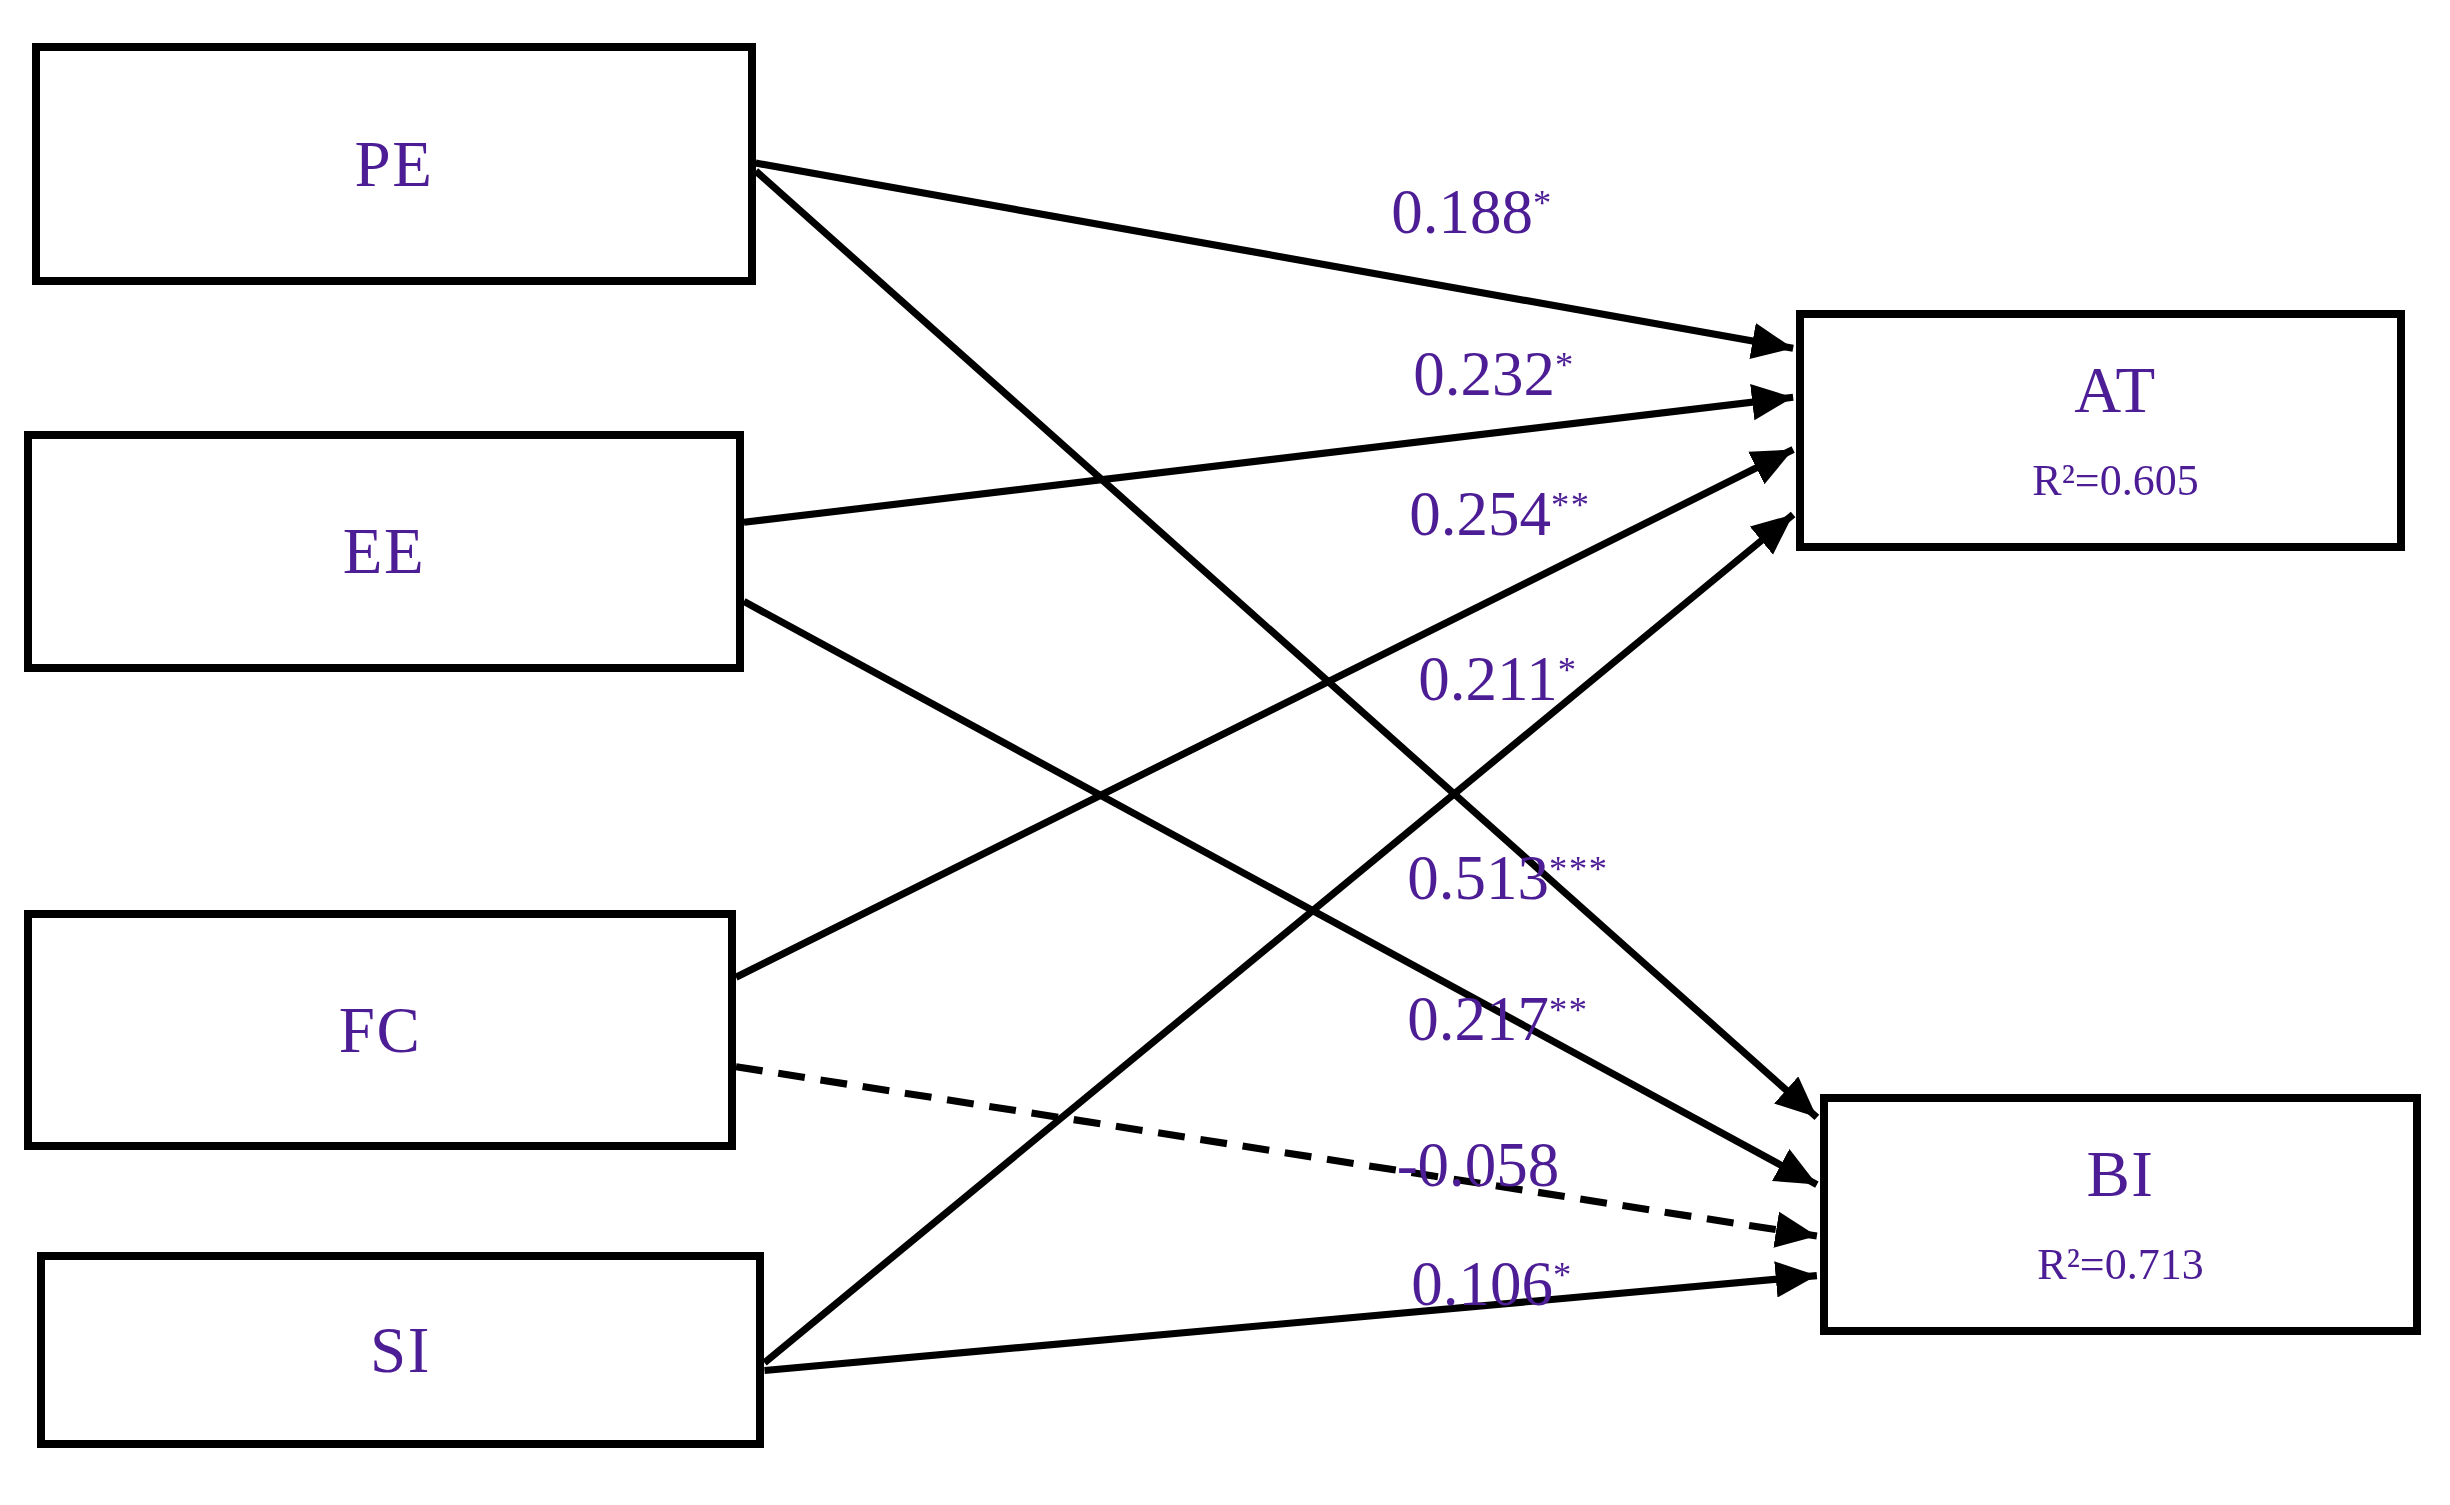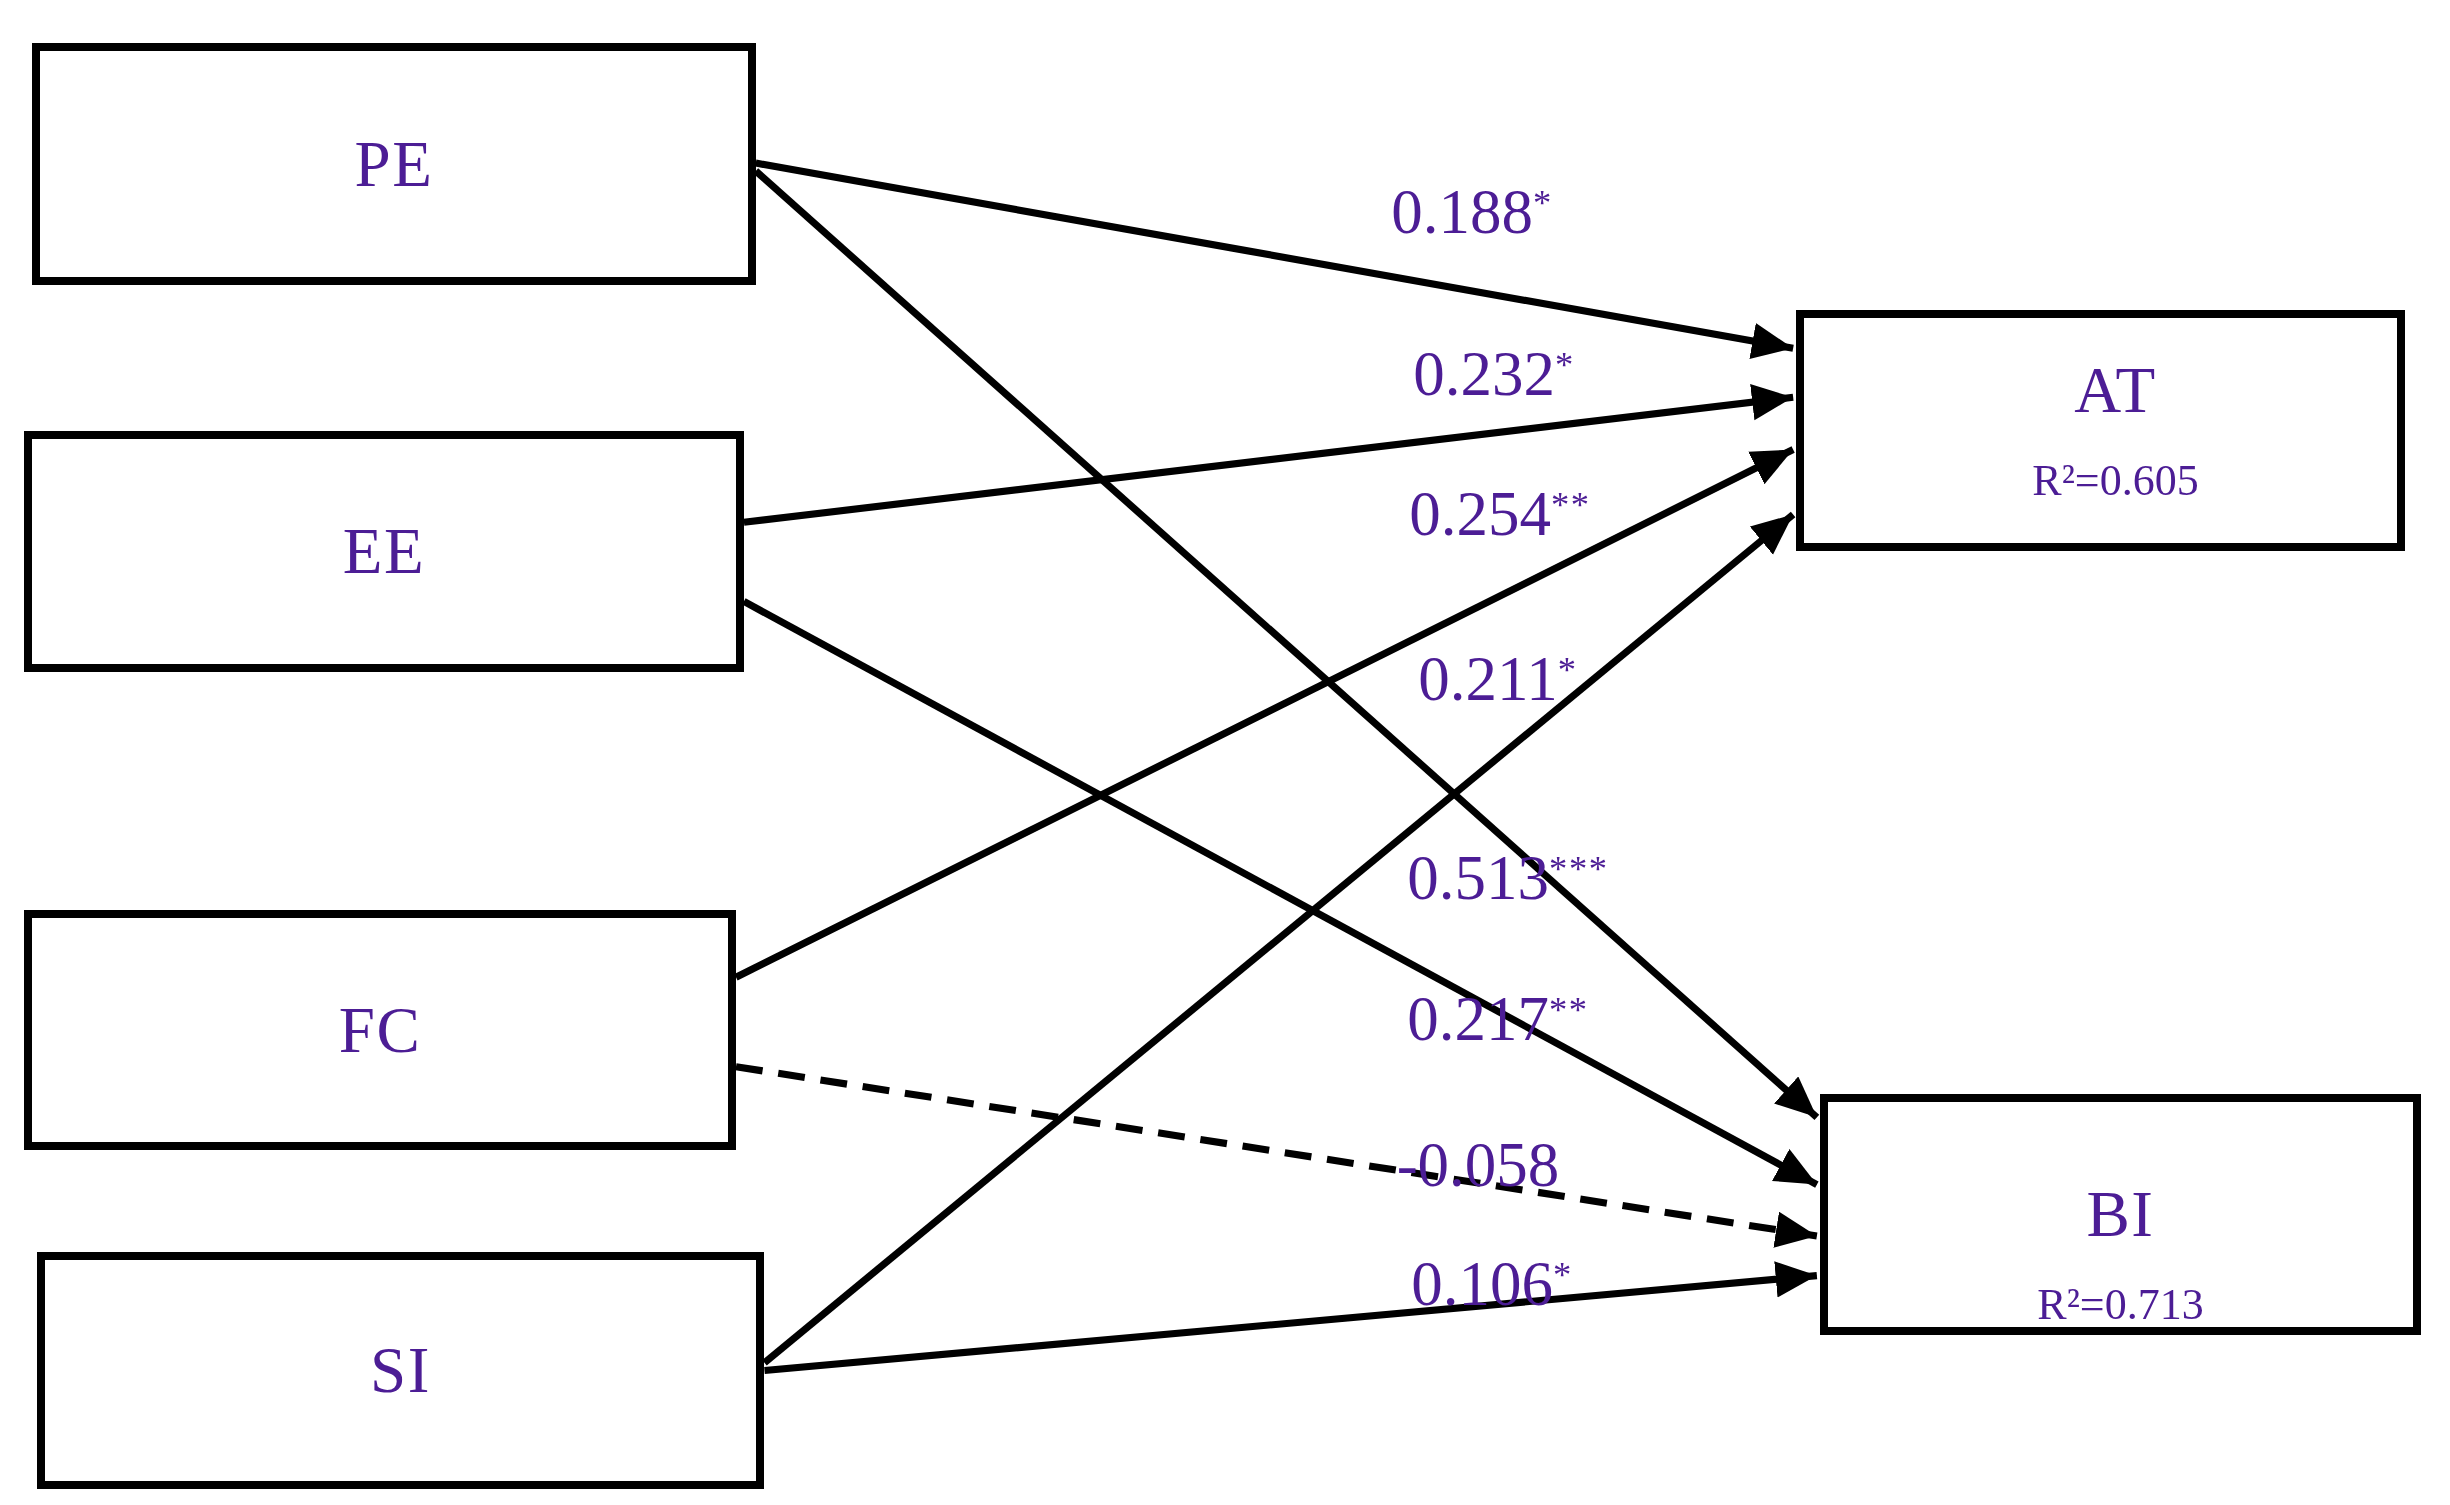--- a/index.html
+++ b/index.html
@@ -91,28 +91,28 @@
     </svg>
 <div class="node" style="left: 32px; top: 35px; width: 724px; height: 242px;">
       <div class="node-label">PE</div>
     </div>
     <div class="node" style="left: 24px; top: 423px; width: 720px; height: 241px;">
       <div class="node-label">EE</div>
     </div>
     <div class="node" style="left: 24px; top: 902px; width: 712px; height: 240px;">
       <div class="node-label">FC</div>
     </div>
-    <div class="node" style="left: 37px; top: 1244px; width: 727px; height: 237px;">
+    <div class="node" style="left: 37px; top: 1244px; width: 727px; height: 196px;">
       <div class="node-label">SI</div>
     </div>
     <div class="node" style="left: 1796px; top: 302px; width: 609px; height: 241px; padding-left: 30px;">
       <div class="node-label">AT</div>
       <div class="node-r2">R²=0.605</div>
     </div>
-    <div class="node" style="left: 1820px; top: 1086px; width: 601px; height: 241px; justify-content: flex-end;">
+    <div class="node" style="left: 1820px; top: 1086px; width: 601px; height: 241px;">
       <div class="node-label">BI</div>
       <div class="node-r2">R²=0.713</div>
     </div>
     <div class="coef" style="left: 1472px; top: 204px;">0.188<span class="star">*</span></div>
     <div class="coef" style="left: 1494px; top: 366px;">0.232<span class="star">*</span></div>
     <div class="coef" style="left: 1500px; top: 506px;">0.254<span class="star">**</span></div>
     <div class="coef" style="left: 1498px; top: 671px;">0.211<span class="star">*</span></div>
     <div class="coef" style="left: 1508px; top: 870px;">0.513<span class="star">***</span></div>
     <div class="coef" style="left: 1498px; top: 1011px;">0.217<span class="star">**</span></div>
     <div class="coef" style="left: 1478px; top: 1157px;">-0.058</div>

